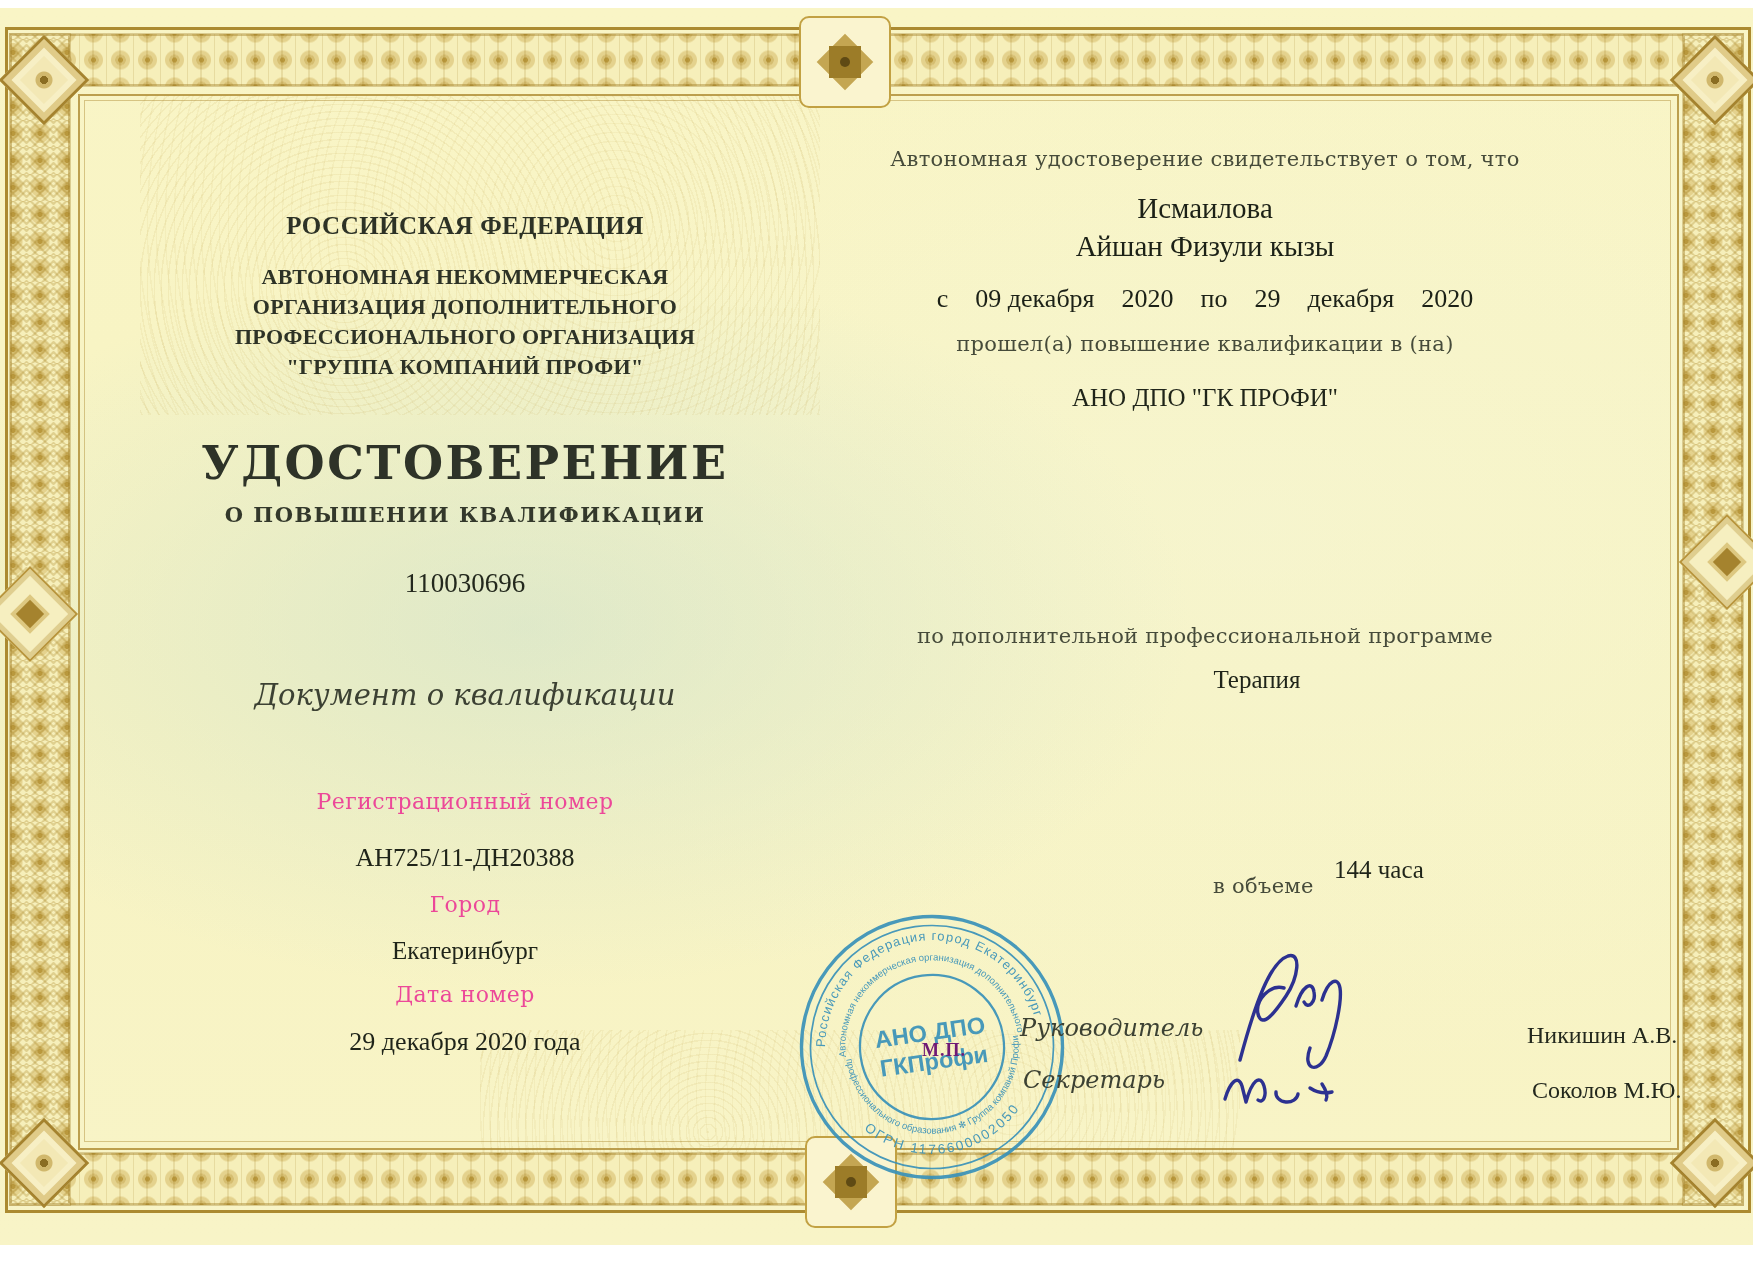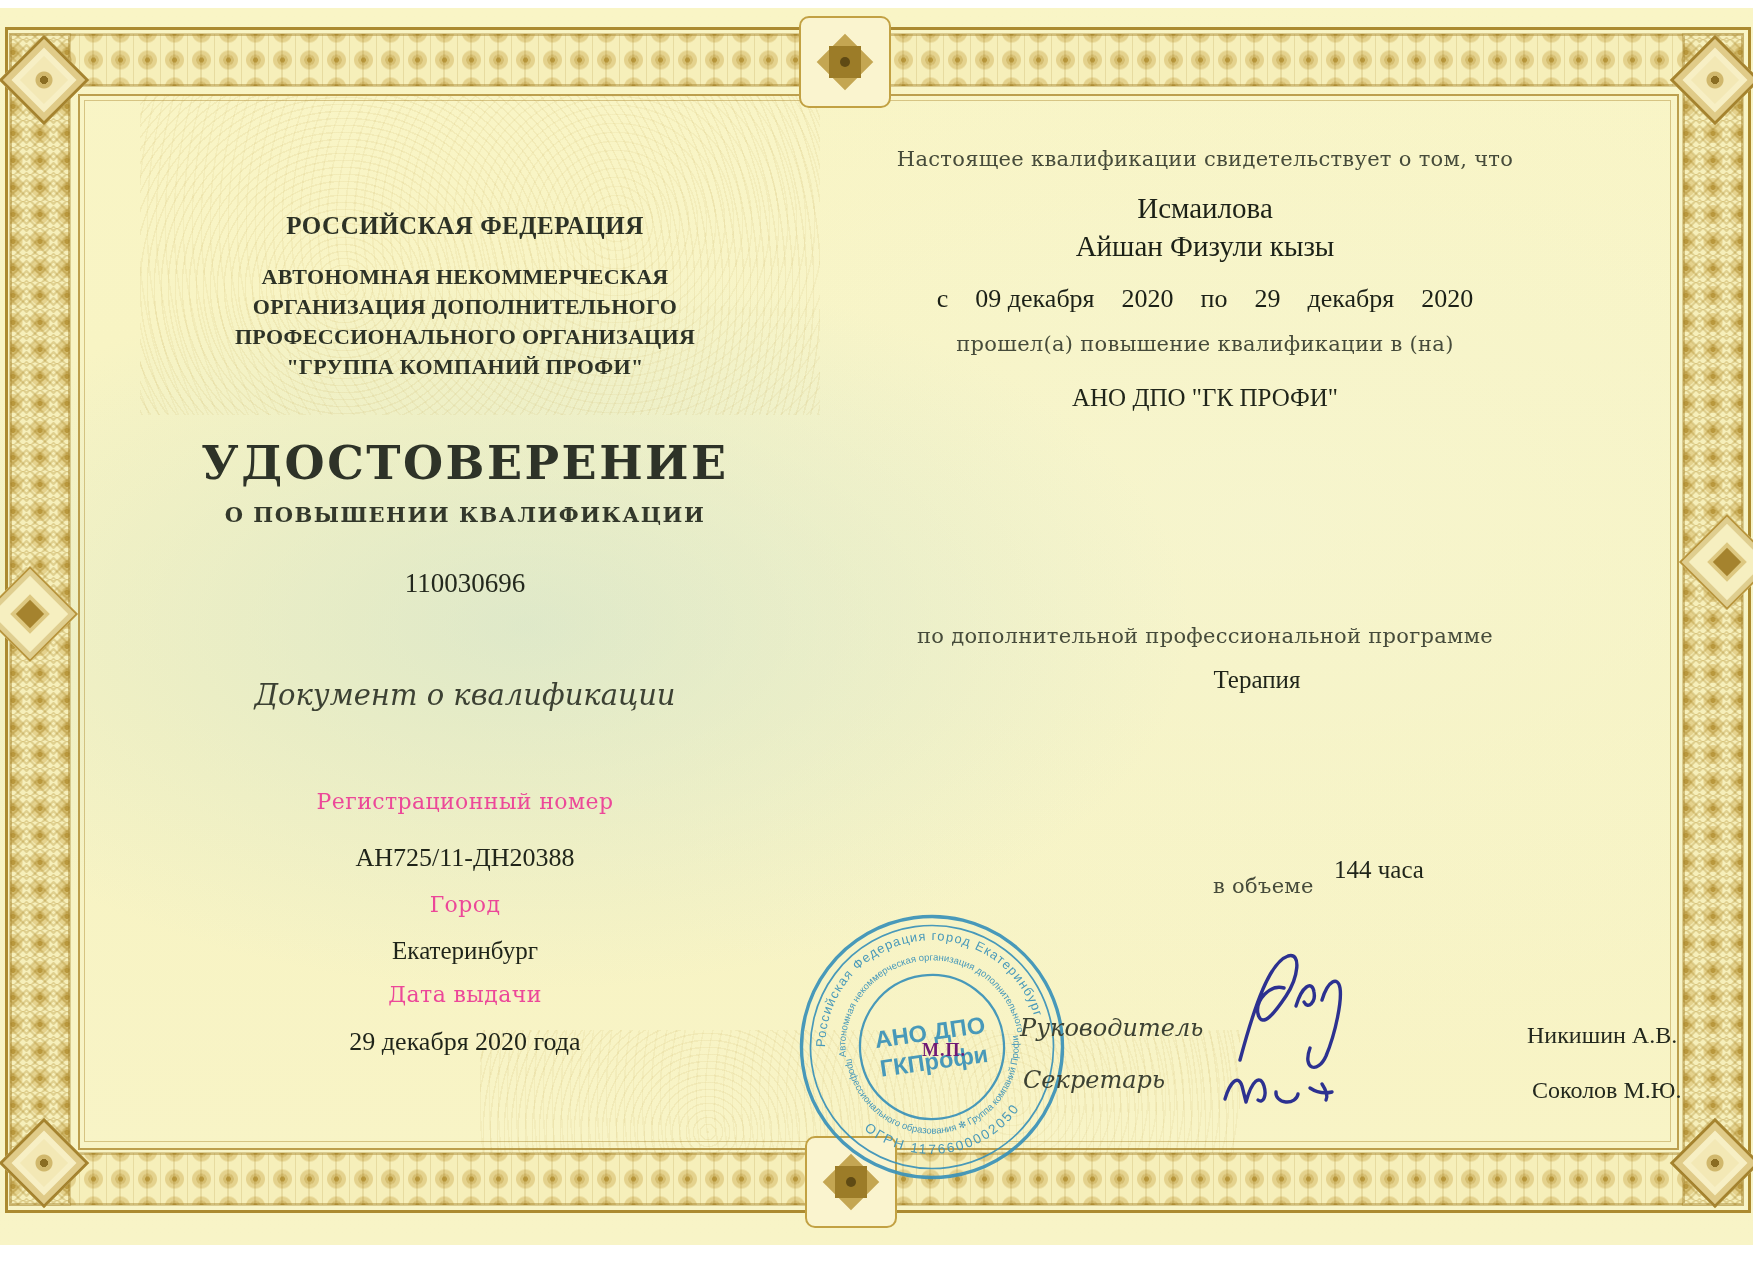--- a/index.html
+++ b/index.html
@@ -126,24 +126,24 @@
 
   <div class="col-left t-title" style="top:436px;">УДОСТОВЕРЕНИЕ</div>
   <div class="col-left t-subtitle" style="top:502px;">О ПОВЫШЕНИИ КВАЛИФИКАЦИИ</div>
   <div class="col-left t-number" style="top:568px;">110030696</div>
   <div class="col-left t-script" style="top:678px;">Документ о квалификации</div>
 
   <div class="col-left t-label" style="top:789px;">Регистрационный номер</div>
   <div class="col-left t-value" style="top:843px;">АН725/11-ДН20388</div>
   <div class="col-left t-label" style="top:892px;">Город</div>
   <div class="col-left t-value-sm" style="top:937px;">Екатеринбург</div>
-  <div class="col-left t-label" style="top:982px;">Дата выдачи</div>
+  <div class="col-left t-label" style="top:982px;">Дата номер</div>
   <div class="col-left t-value" style="top:1027px;">29 декабря 2020 года</div>
 
-  <div class="col-right t-statement" style="top:147px;">Настоящее квалификации свидетельствует о том, что</div>
+  <div class="col-right t-statement" style="top:147px;">Автономная удостоверение свидетельствует о том, что</div>
   <div class="col-right t-name" style="top:192px;">Исмаилова</div>
   <div class="col-right t-name" style="top:230px;">Айшан Физули кызы</div>
 
   <div class="col-right t-dates" style="top:284px;">
     <span>с</span>
     <span>09 декабря</span>
     <span>2020</span>
     <span>по</span>
     <span>29</span>
     <span>декабря</span>

